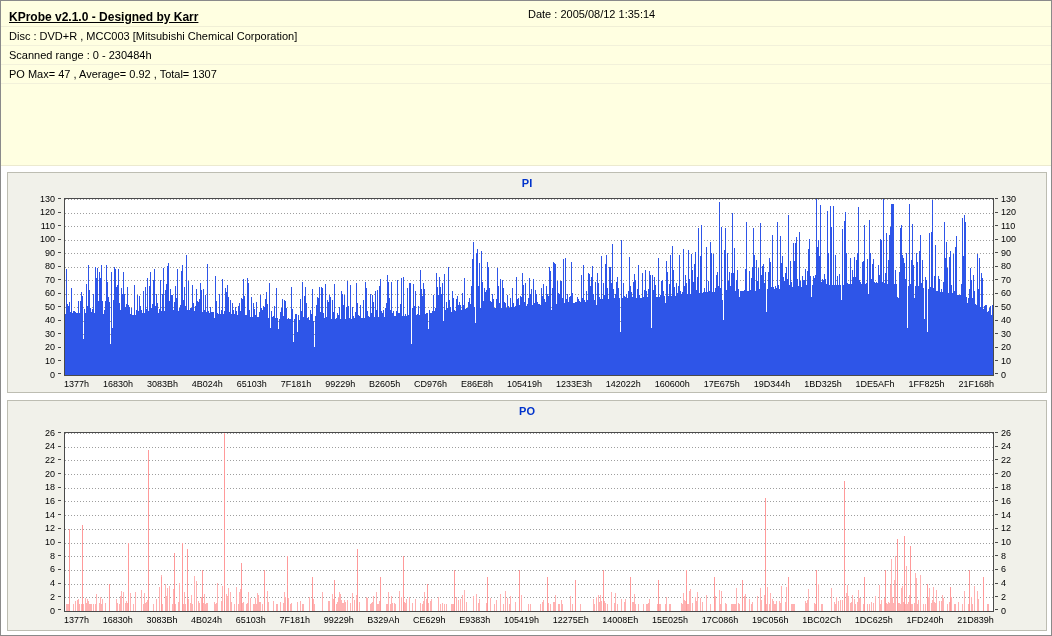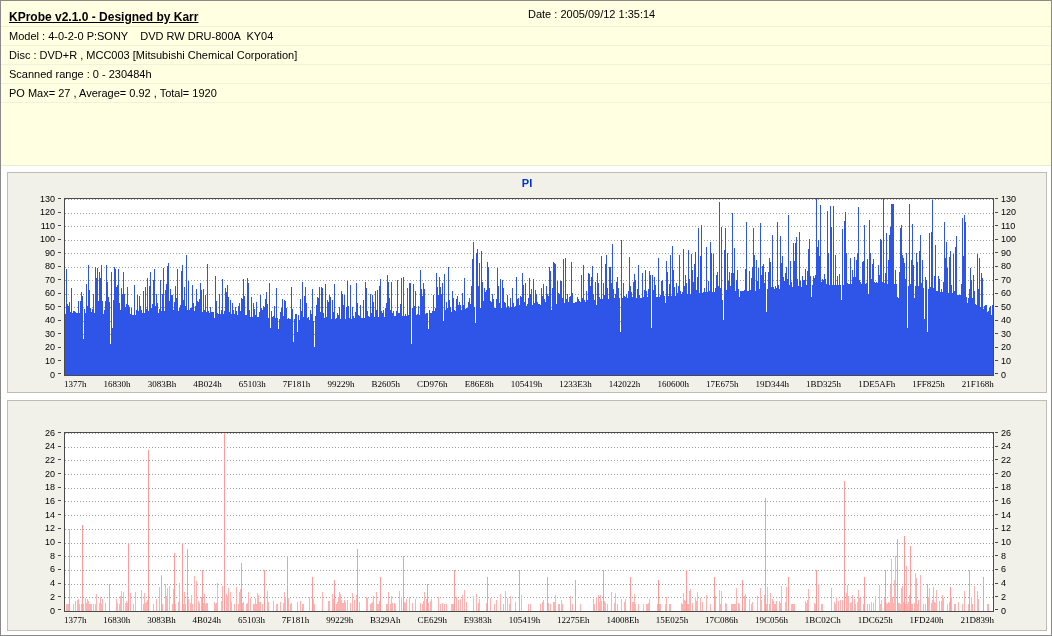--- a/index.html
+++ b/index.html
@@ -48,36 +48,35 @@
   .ytick { position: absolute; width: 3px; height: 1px; background: #4a4a4a; }
   .yaxis.left .ytick { right: 1px; }
   .yaxis.right .ytick { left: 1px; }
   .xaxis {
     position: absolute; left: 56px; width: 930px;
     display: flex; justify-content: space-between;
     font-size: 9px; color: #000;
   }
   .pi .xaxis { top: 206px; }
   .po .xaxis { top: 214px; }
-  .xlab { white-space: nowrap; font-family: Liberation Serif, serif; }
+  .xlab { white-space: nowrap; }
 </style>
 </head>
 <body>
 
 <div class="window">
 
   <div class="header">
     <div class="title-row">
       <span class="app-title">KProbe v2.1.0 - Designed by Karr</span>
-      <span class="date">Date : 2005/09/12 1:35:14</span>
+      <span class="date">Date : 2005/08/12 1:35:14</span>
     </div>
-    <div class="info-row">Model : 4-0-2-0 P:SONY    DVD RW DRU-800A  KY04</div>
     <div class="info-row">Disc : DVD+R , MCC003 [Mitsubishi Chemical Corporation]</div>
     <div class="info-row">Scanned range : 0 - 230484h</div>
-    <div class="info-row">PO Max= 27 , Average= 0.92 , Total= 1920</div>
+    <div class="info-row">PO Max= 47 , Average= 0.92 , Total= 1307</div>
   </div>
 
   <div class="chart-box pi">
     <div class="chart-title">PI</div>
     <div class="yaxis left">
         <span class="ylab" style="top: 172.5px;">0</span>
         <i class="ytick" style="top: 175px;"></i>
         <span class="ylab" style="top: 158.962px;">10</span>
         <i class="ytick" style="top: 162px;"></i>
         <span class="ylab" style="top: 145.423px;">20</span>
@@ -172,20 +171,21 @@
         <span class="xlab">17E675h</span>
         <span class="xlab">19D344h</span>
         <span class="xlab">1BD325h</span>
         <span class="xlab">1DE5AFh</span>
         <span class="xlab">1FF825h</span>
         <span class="xlab">21F168h</span>
       </div>
   </div>
 
   <div class="chart-box po">
+    <div class="chart-title">PO</div>
     <div class="yaxis left">
         <span class="ylab" style="top: 174.5px;">0</span>
         <i class="ytick" style="top: 177px;"></i>
         <span class="ylab" style="top: 160.808px;">2</span>
         <i class="ytick" style="top: 164px;"></i>
         <span class="ylab" style="top: 147.115px;">4</span>
         <i class="ytick" style="top: 151px;"></i>
         <span class="ylab" style="top: 133.423px;">6</span>
         <i class="ytick" style="top: 137px;"></i>
         <span class="ylab" style="top: 119.731px;">8</span>

